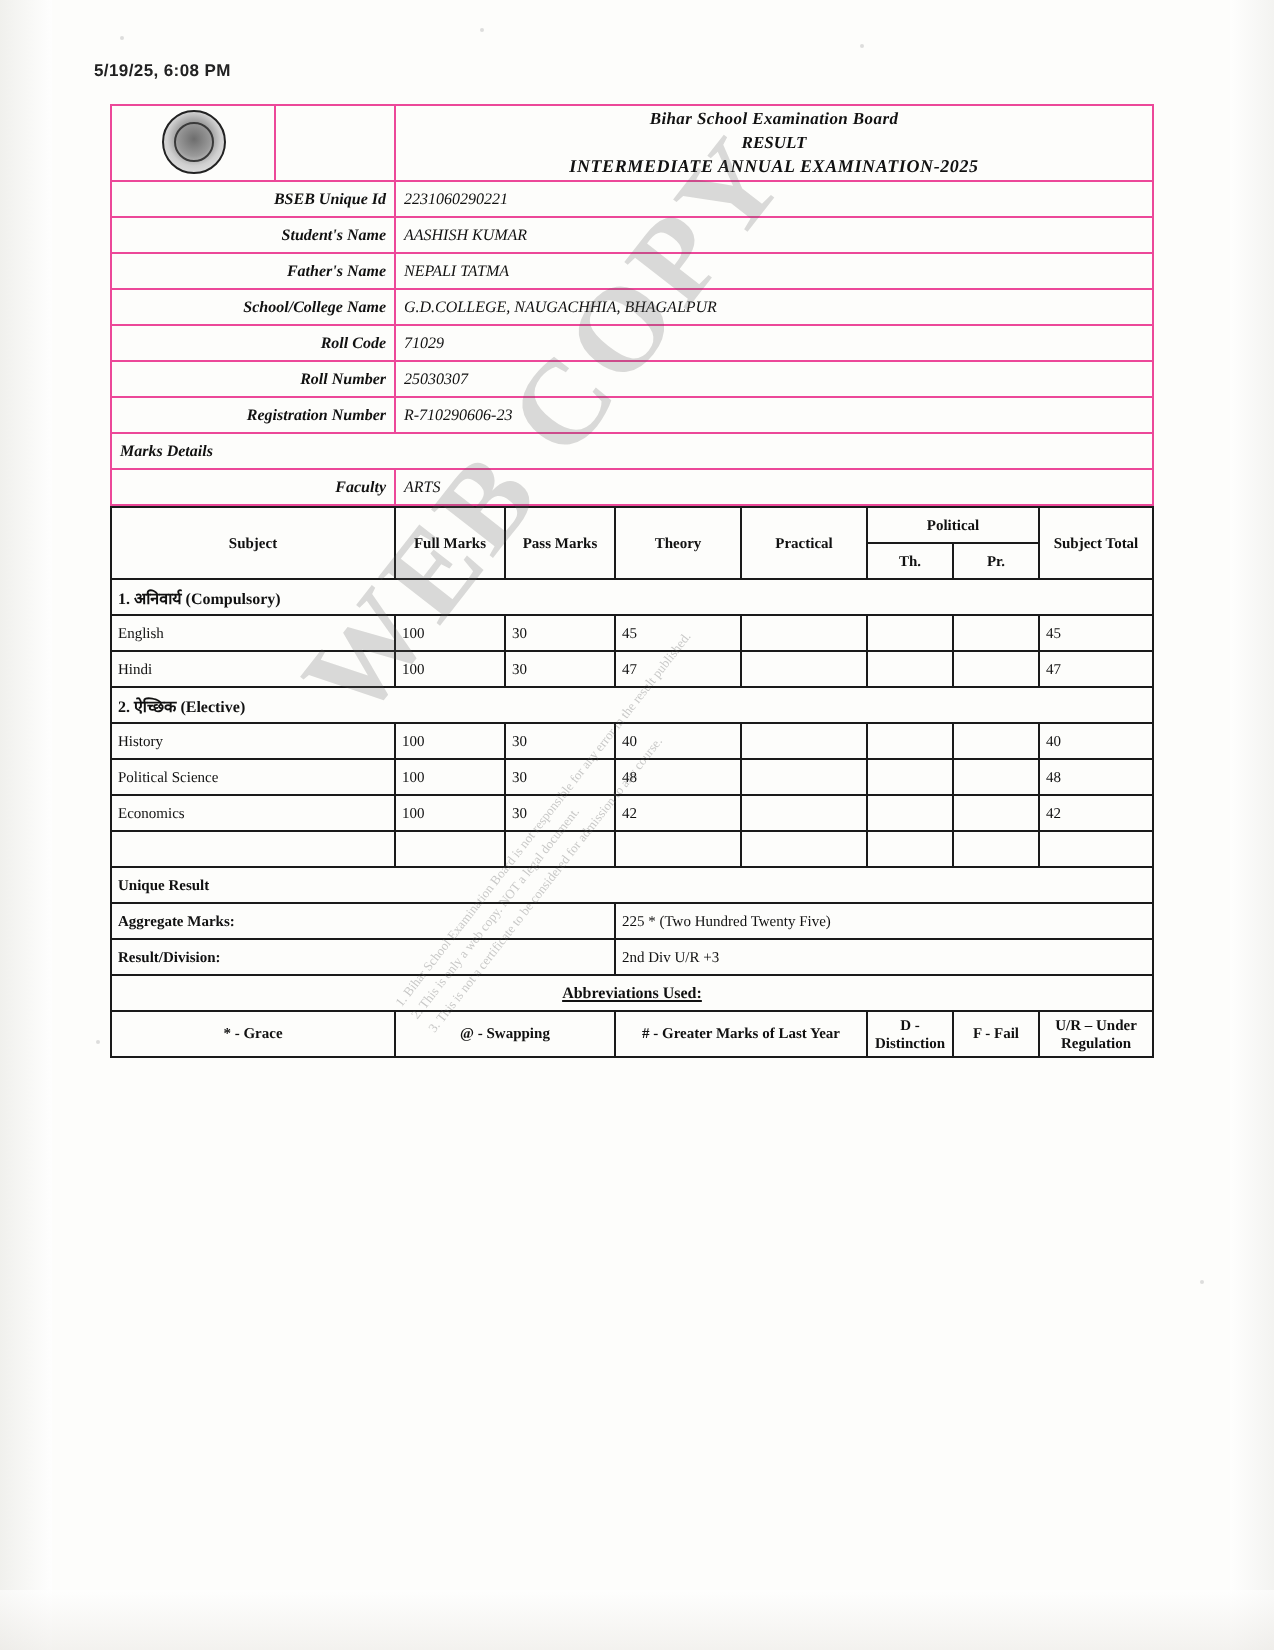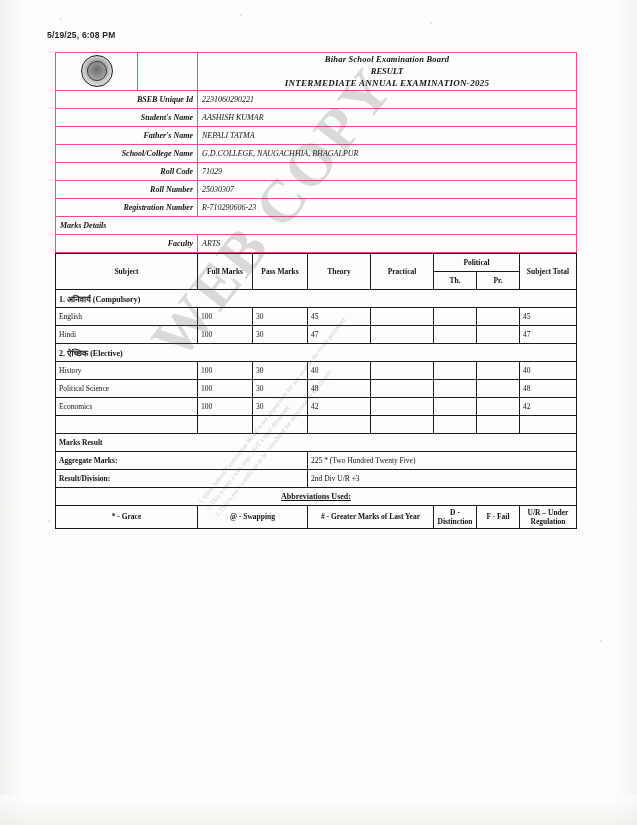--- a/index.html
+++ b/index.html
@@ -340,21 +340,21 @@
           <td></td>
           <td></td>
           <td></td>
           <td></td>
           <td></td>
           <td></td>
           <td></td>
         </tr>
 
         <tr>
-          <td colspan="8" class="final-lbl">Marks Result</td>
+          <td colspan="8" class="final-lbl">Unique Result</td>
         </tr>
         <tr>
           <td class="final-lbl" colspan="3">Aggregate Marks:</td>
           <td colspan="5">225 * (Two Hundred Twenty Five)</td>
         </tr>
         <tr>
           <td class="final-lbl" colspan="3">Result/Division:</td>
           <td colspan="5">2nd Div U/R +3</td>
         </tr>
         <tr>

